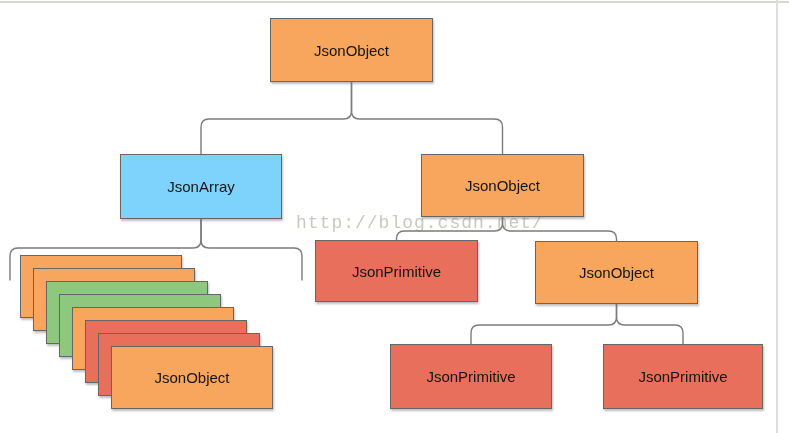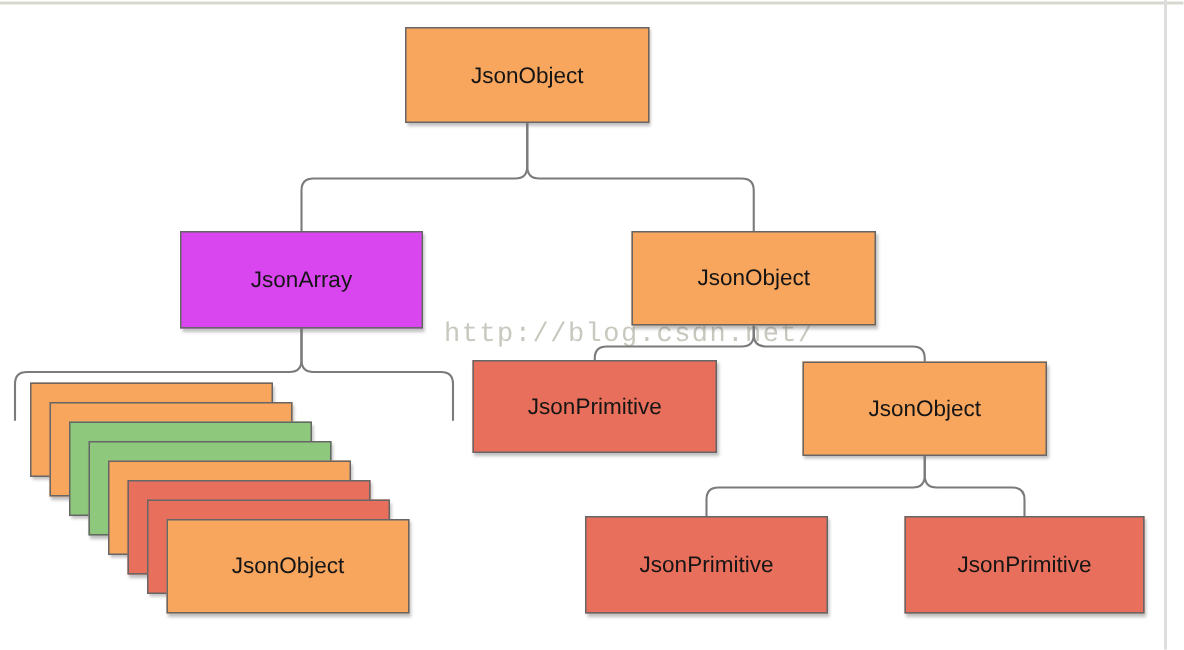--- a/index.html
+++ b/index.html
@@ -44,21 +44,21 @@
       <div class="box" style="left: 85px; top: 320px; width: 162px; height: 63px; background: rgb(232, 111, 91); z-index: 15;"></div>
       <div class="box" style="left: 98px; top: 333px; width: 162px; height: 63px; background: rgb(232, 111, 91); z-index: 16;"></div>
       <div class="box" style="left: 111px; top: 346px; width: 162px; height: 63px; background: rgb(248, 165, 93); z-index: 17;">
         <span>JsonObject</span>
       </div>
     </div>
   <div id="nodes">
       <div class="box" style="left: 270px; top: 18px; width: 163px; height: 64px; background: rgb(248, 165, 93); z-index: 30;">
         <span>JsonObject</span>
       </div>
-      <div class="box" style="left: 120px; top: 154px; width: 162px; height: 65px; background: #d946ef; z-index: 30;">
+      <div class="box" style="left: 120px; top: 154px; width: 162px; height: 65px; background: #7dd3fc; z-index: 30;">
         <span>JsonArray</span>
       </div>
       <div class="box" style="left: 421px; top: 154px; width: 163px; height: 63px; background: rgb(248, 165, 93); z-index: 30;">
         <span>JsonObject</span>
       </div>
       <div class="box" style="left: 315px; top: 240px; width: 163px; height: 62px; background: rgb(232, 111, 91); z-index: 30;">
         <span>JsonPrimitive</span>
       </div>
       <div class="box" style="left: 535px; top: 241px; width: 163px; height: 63px; background: rgb(248, 165, 93); z-index: 30;">
         <span>JsonObject</span>

